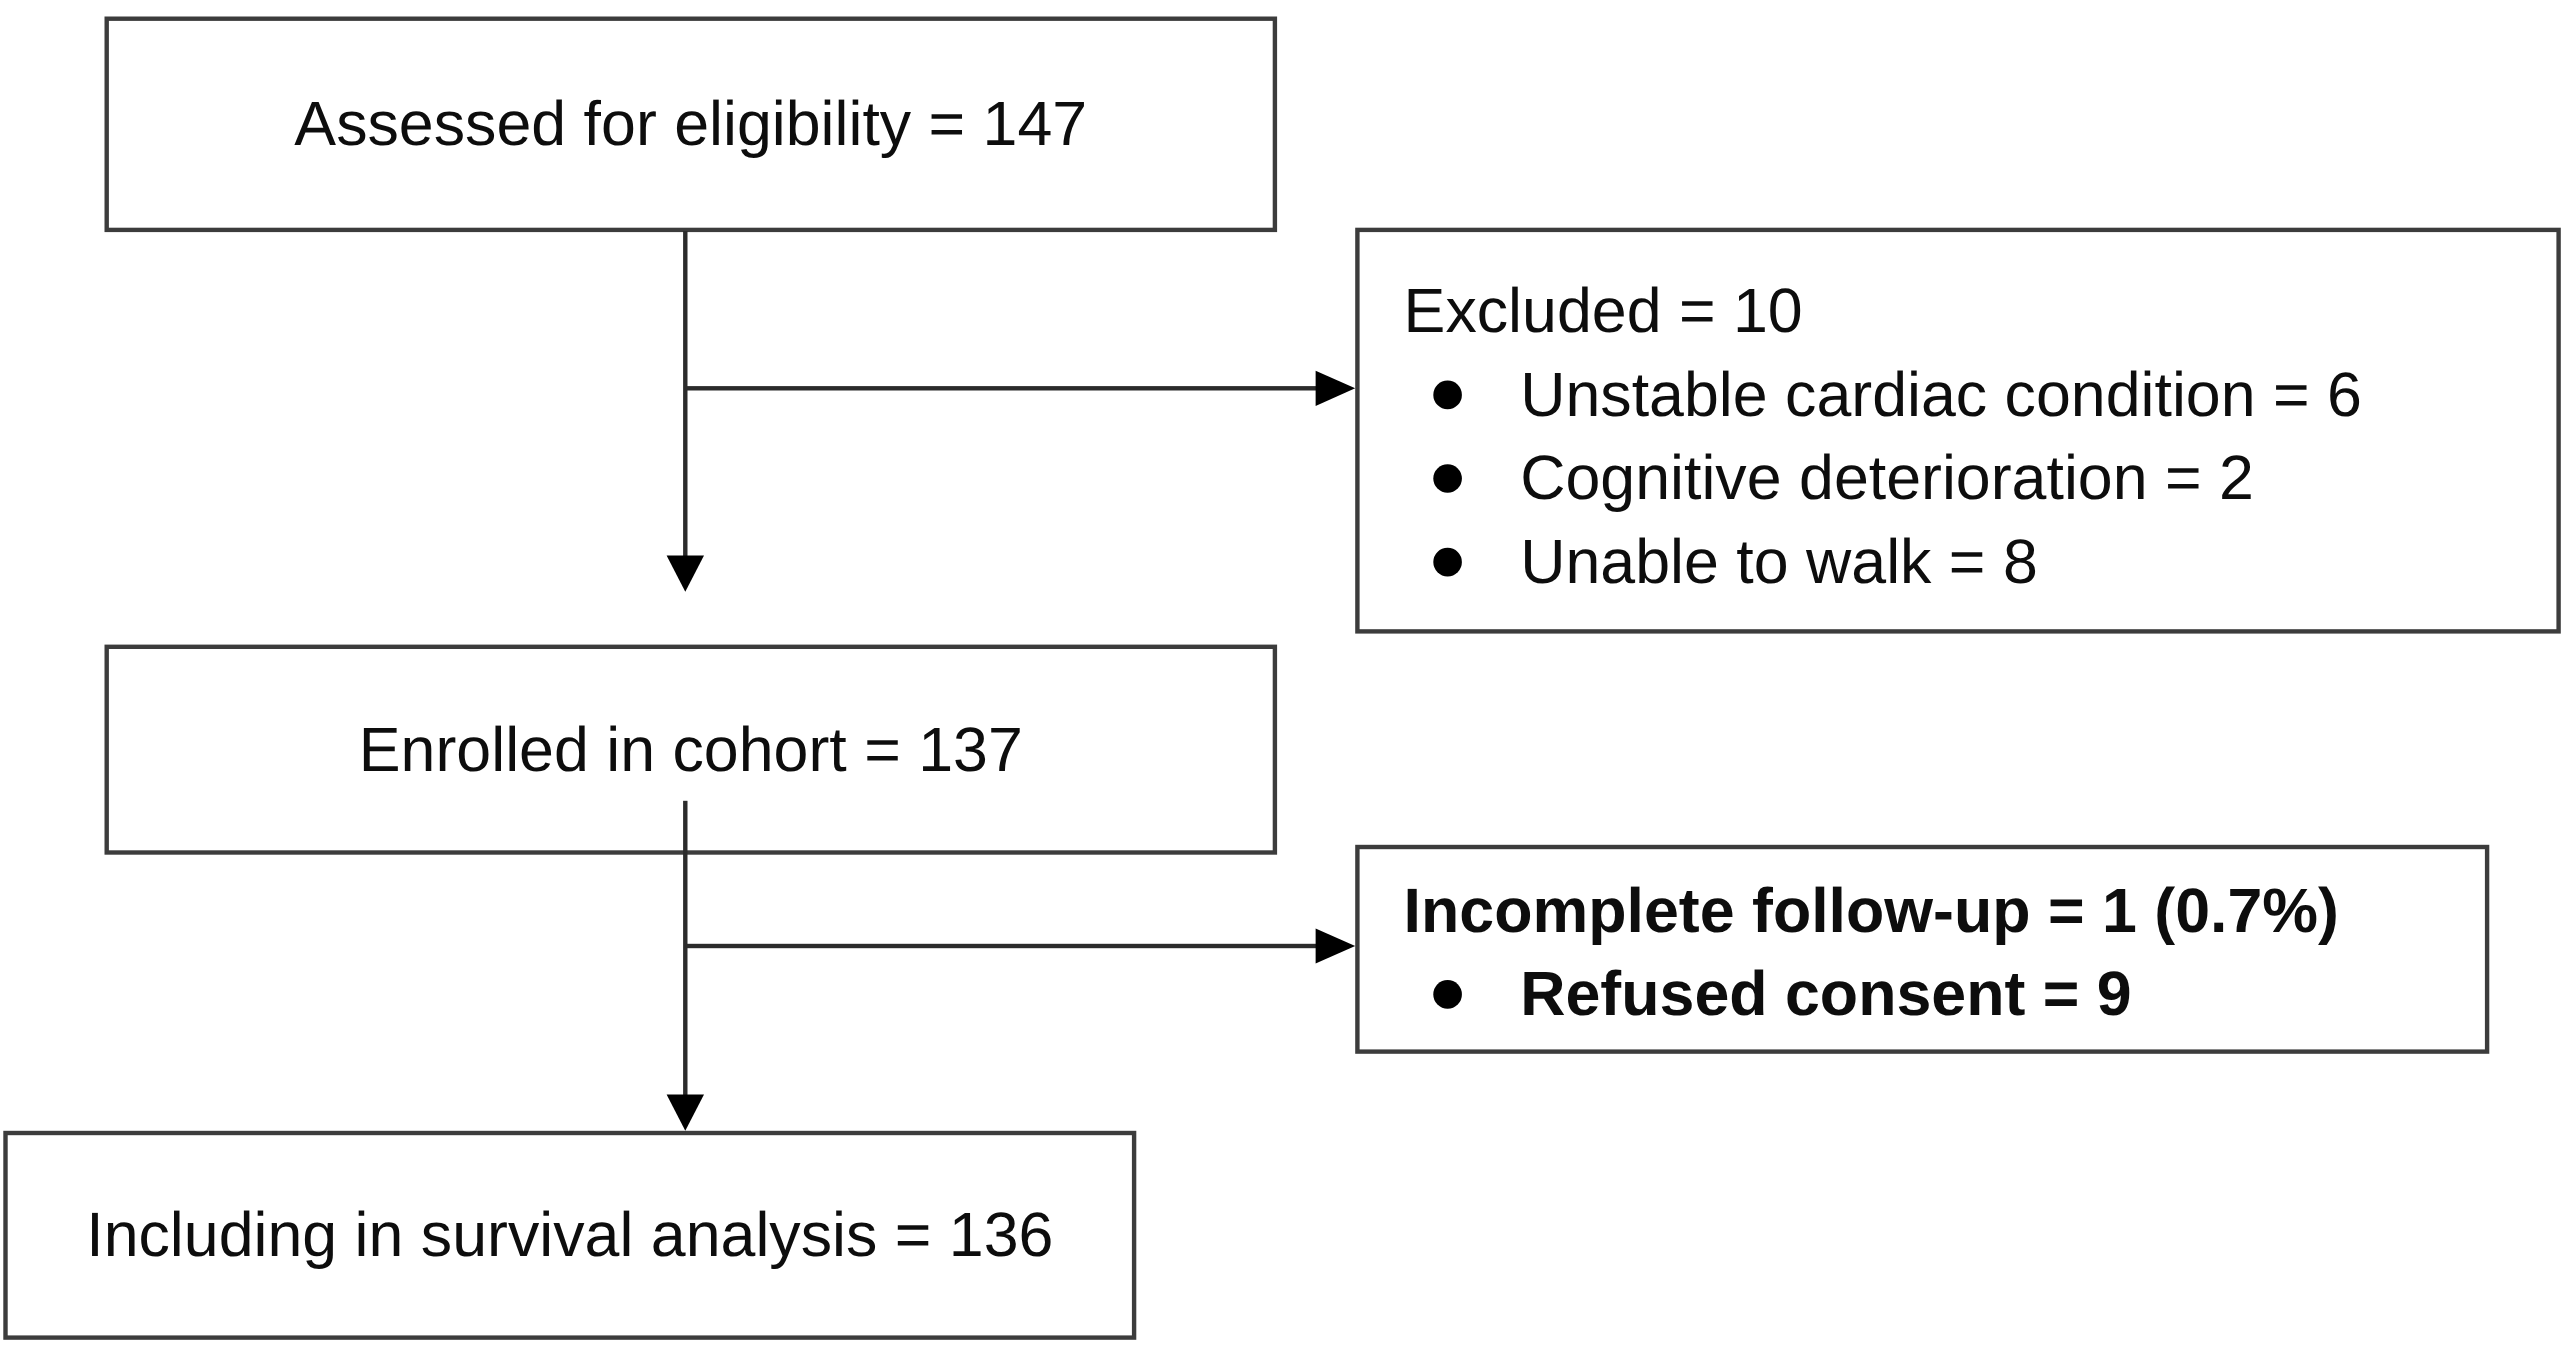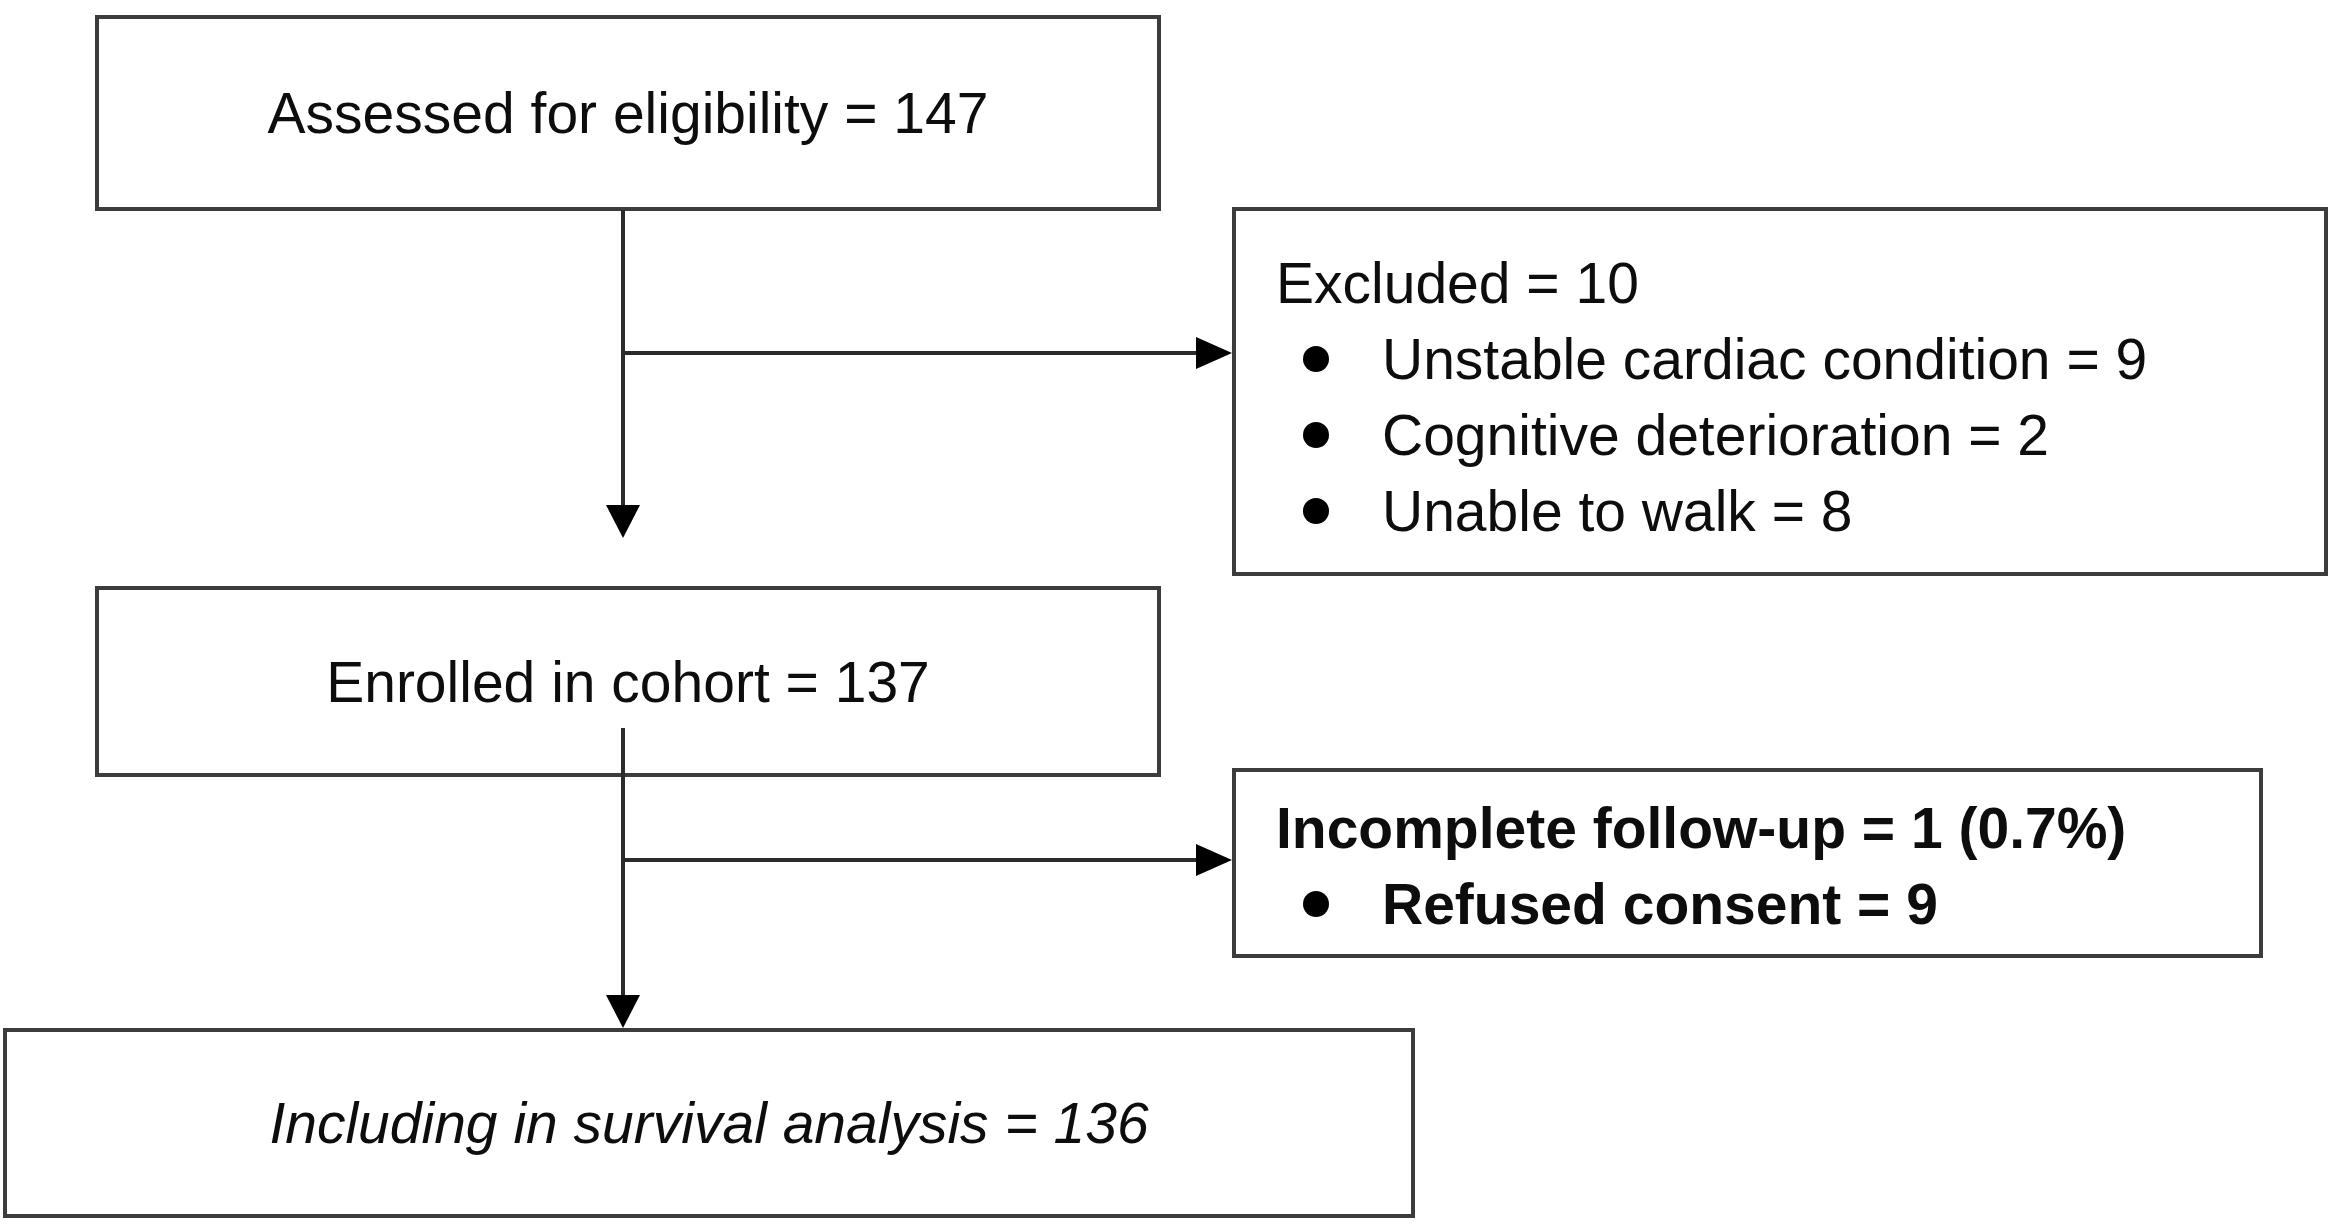--- a/index.html
+++ b/index.html
@@ -27,21 +27,21 @@
     color: var(--text);
   }
   .node.centered {
     display: flex;
     align-items: center;
     justify-content: center;
     text-align: right;
   }
   #node-assessed  { left: 95px;   top: 15px;   width: 1066px; height: 196px; }
   #node-enrolled  { left: 95px;   top: 538px;  width: 1066px; height: 191px; margin-top: 48px; }
-  #node-survival  { left: 3px;    top: 1028px; width: 1412px; height: 190px; font-style: italic; }
+  #node-survival  { left: 3px;    top: 1028px; width: 1030px; height: 190px; }
   #node-excluded  { left: 1232px; top: 162px;  width: 1096px; height: 369px; padding: 34px 16px 0 40px; margin-top: 45px; }
   #node-incomplete{ left: 1232px; top: 768px;  width: 1031px; height: 190px; padding: 18px 16px 0 40px; font-weight: bold; }
 
   .node .title { display: block; line-height: 76px; white-space: nowrap; }
   .node ul { list-style: none; margin: 0; padding: 0; }
   .node li { position: relative; padding-left: 106px; line-height: 76px; white-space: nowrap; }
   .dot {
     position: absolute;
     left: 27px;
     top: 25px;
@@ -91,21 +91,21 @@
 
   <div class="node centered" id="node-survival">
     <span>Including in survival analysis = 136</span>
   </div>
 
   <div class="node" id="node-excluded">
     <span class="title">Excluded = 10</span>
     <ul>
       <li>
         <span class="dot"></span>
-        <span>Unstable cardiac condition = 9</span>
+        <span>Unstable cardiac condition = 6</span>
       </li>
       <li>
         <span class="dot"></span>
         <span>Cognitive deterioration = 2</span>
       </li>
       <li>
         <span class="dot"></span>
         <span>Unable to walk = 8</span>
       </li>
     </ul>

